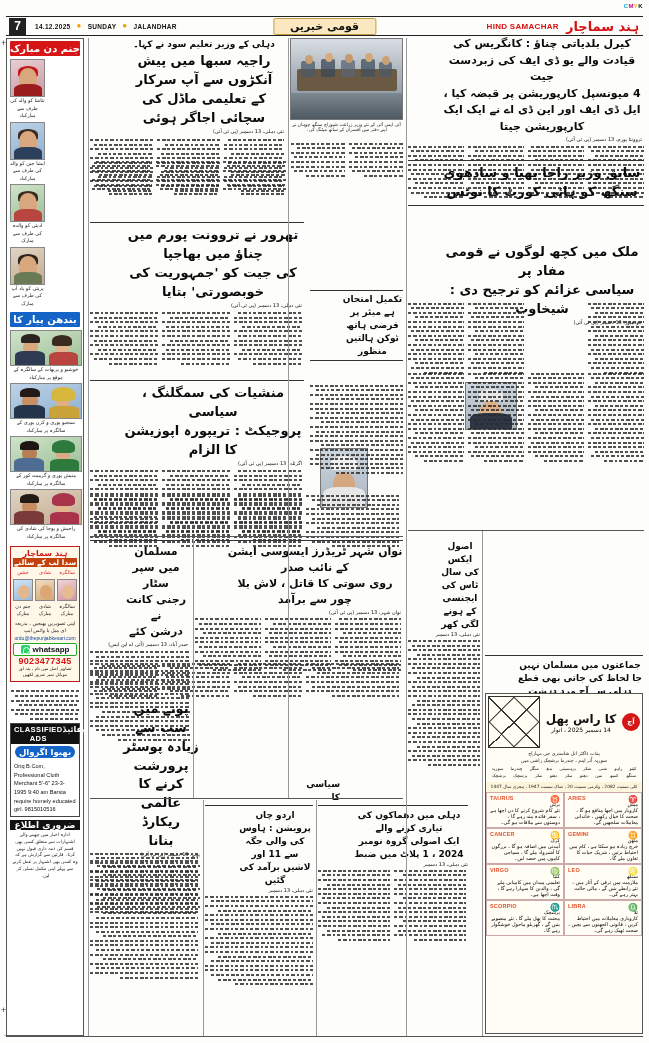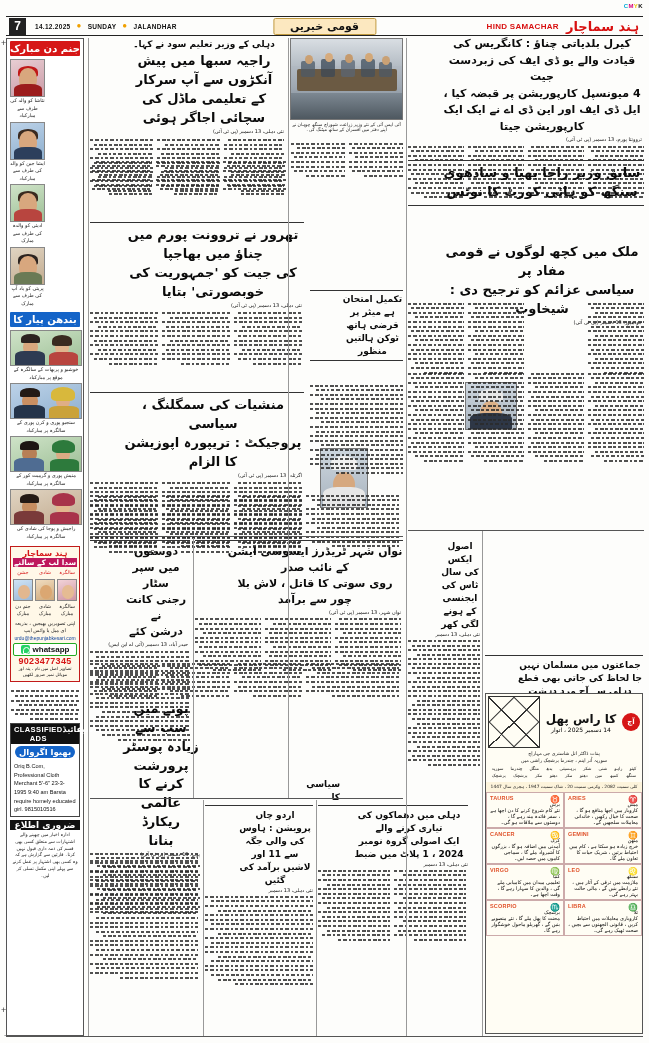--- a/index.html
+++ b/index.html
@@ -121,21 +121,21 @@
   .ph.bgB { background: linear-gradient(160deg,#e0d4c2,#c2ab8f); }
   .ph.bgC { background: linear-gradient(160deg,#cfe3c8,#9dbf96); }
   .ph.bgD { background: linear-gradient(160deg,#e8cdd2,#c99aa6); }
   .cap { width:35px; }
   .cap.wide { width: 72px; }
 
   
   .wa-ad { margin: 3px; border:.8px solid #c21a1a; background:#fff8e8; padding:2px; }
   .wa-head { text-align:center; color:#d61616; font-weight:bold; font-size:8px;
              direction:rtl; font-family:"DejaVu Sans",sans-serif; }
-  .wa-sub { text-align:center; background:#be185d; color:#fff; font-size:7.5px;
+  .wa-sub { text-align:center; background:#c2410c; color:#fff; font-size:7.5px;
             direction:rtl; font-family:"DejaVu Sans",sans-serif; font-weight:bold; }
   .wa-row { display:flex; gap:2px; justify-content:center; margin-top:2px; }
   .wa-box { display:flex; align-items:center; justify-content:center; gap:3px;
             background:#fff; border:.6px solid #2a2; border-radius:2px; margin-top:2px; padding:1px 2px;}
   .wa-icon { width:9px; height:9px; border-radius:2px; background:#25D366; position:relative;}
   .wa-icon::after{content:""; position:absolute; left:2px; top:2px; width:5px;height:5px;
                   border:1.1px solid #fff; border-radius:50% 50% 50% 0;}
   .wa-text { font-size:8px; font-weight:bold; color:#111; }
   .wa-num { text-align:center; color:#d61616; font-weight:bold; font-size:9px; letter-spacing:.3px;}
 
@@ -759,21 +759,21 @@
           <div class="ln s1"></div>
           <div class="ln s1"></div>
         <div class="ln s3"></div>
           <div class="ln s1"></div>
           <div class="ln s2"></div>
           <div class="ln s4"></div>
       </div>
     </div>
   </div>
 
-  <div class="panel ruleT" style="left:90px; top:392px; width:214px; padding-top:3px;">
+  <div class="panel ruleT" style="left:90px; top:380px; width:214px; padding-top:3px;">
     <div class="hl big">منشیات کی سمگلنگ ، سیاسی</div>
     <div class="hl big">پروجیکٹ : تریپورہ اپوزیشن کا الزام</div>
     <div class="byline" style="text-align:right;padding:1px 2px;">اگرتلہ، 13 دسمبر (پی ٹی آئی)</div>
     <div style="display:flex;gap:4px;">
       <div class="body-urdu" style="width:68px;">
         <div class="ln s1"></div>
           <div class="ln s2"></div>
           <div class="ln s1"></div>
           <div class="ln s3"></div>
         <div class="ln s1"></div>
@@ -964,21 +964,21 @@
           <div class="ln s1"></div>
         <div class="ln s3"></div>
           <div class="ln s1"></div>
           <div class="ln s2"></div>
           <div class="ln s4"></div>
       </div>
     </div>
   </div>
 
   <div class="panel ruleT" style="left:90px; top:540px; width:100px; padding-top:3px;">
-    <div class="hl mid">دوستوں میں سپر سٹار</div>
+    <div class="hl mid">مسلمان میں سپر سٹار</div>
     <div class="hl mid">رجنی کانت نے</div>
     <div class="hl mid">درشن کئے</div>
     <div class="byline" style="text-align:right;padding:1px 2px;">حیدر آباد، 13 دسمبر (آئی اے این ایس)</div>
     <div class="body-urdu" style="padding-top:1px;">
       <div class="ln s1"></div>
         <div class="ln s2"></div>
         <div class="ln s1"></div>
         <div class="ln s3"></div>
       <div class="ln s1"></div>
         <div class="ln s1"></div>

